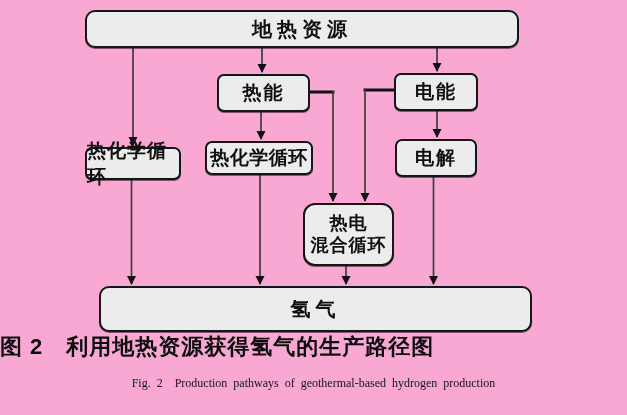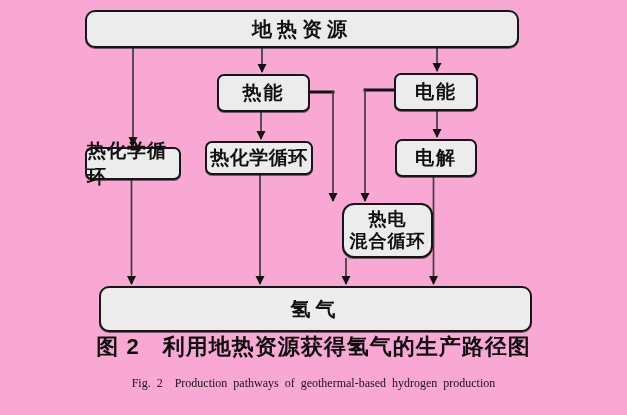--- a/index.html
+++ b/index.html
@@ -49,28 +49,28 @@
     font-size: 18px;
     letter-spacing: 1px;
     border-radius: 12px;
   }
   .node--geothermal { left: 85px;  top: 10px;  width: 434px; height: 38px; }
   .node--thermal    { left: 217px; top: 74px;  width: 93px;  height: 38px; }
   .node--electric   { left: 394px; top: 73px;  width: 84px;  height: 38px; }
   .node--direct     { left: 85px;  top: 147px; width: 96px;  height: 33px; letter-spacing: 1px; }
   .node--thermochem { left: 205px; top: 141px; width: 108px; height: 34px; letter-spacing: 0.5px; }
   .node--electrolysis { left: 395px; top: 139px; width: 82px; height: 38px; }
-  .node--hybrid     { left: 303px; top: 203px; width: 91px;  height: 55px; margin-left: 39px; }
+  .node--hybrid     { left: 303px; top: 203px; width: 91px;  height: 63px; }
   .node--hydrogen   { left: 99px;  top: 286px; width: 433px; height: 46px; }
   .caption-zh {
     position: absolute;
     left: 0;
     top: 332px;
     width: 100%;
-    text-align: center;
+    text-align: left;
     font-weight: bold;
     font-size: 22px;
     color: #0d0d0d;
     letter-spacing: 1px;
     white-space: pre;
     z-index: 1;
   }
   .caption-en {
     position: absolute;
     left: 0;

